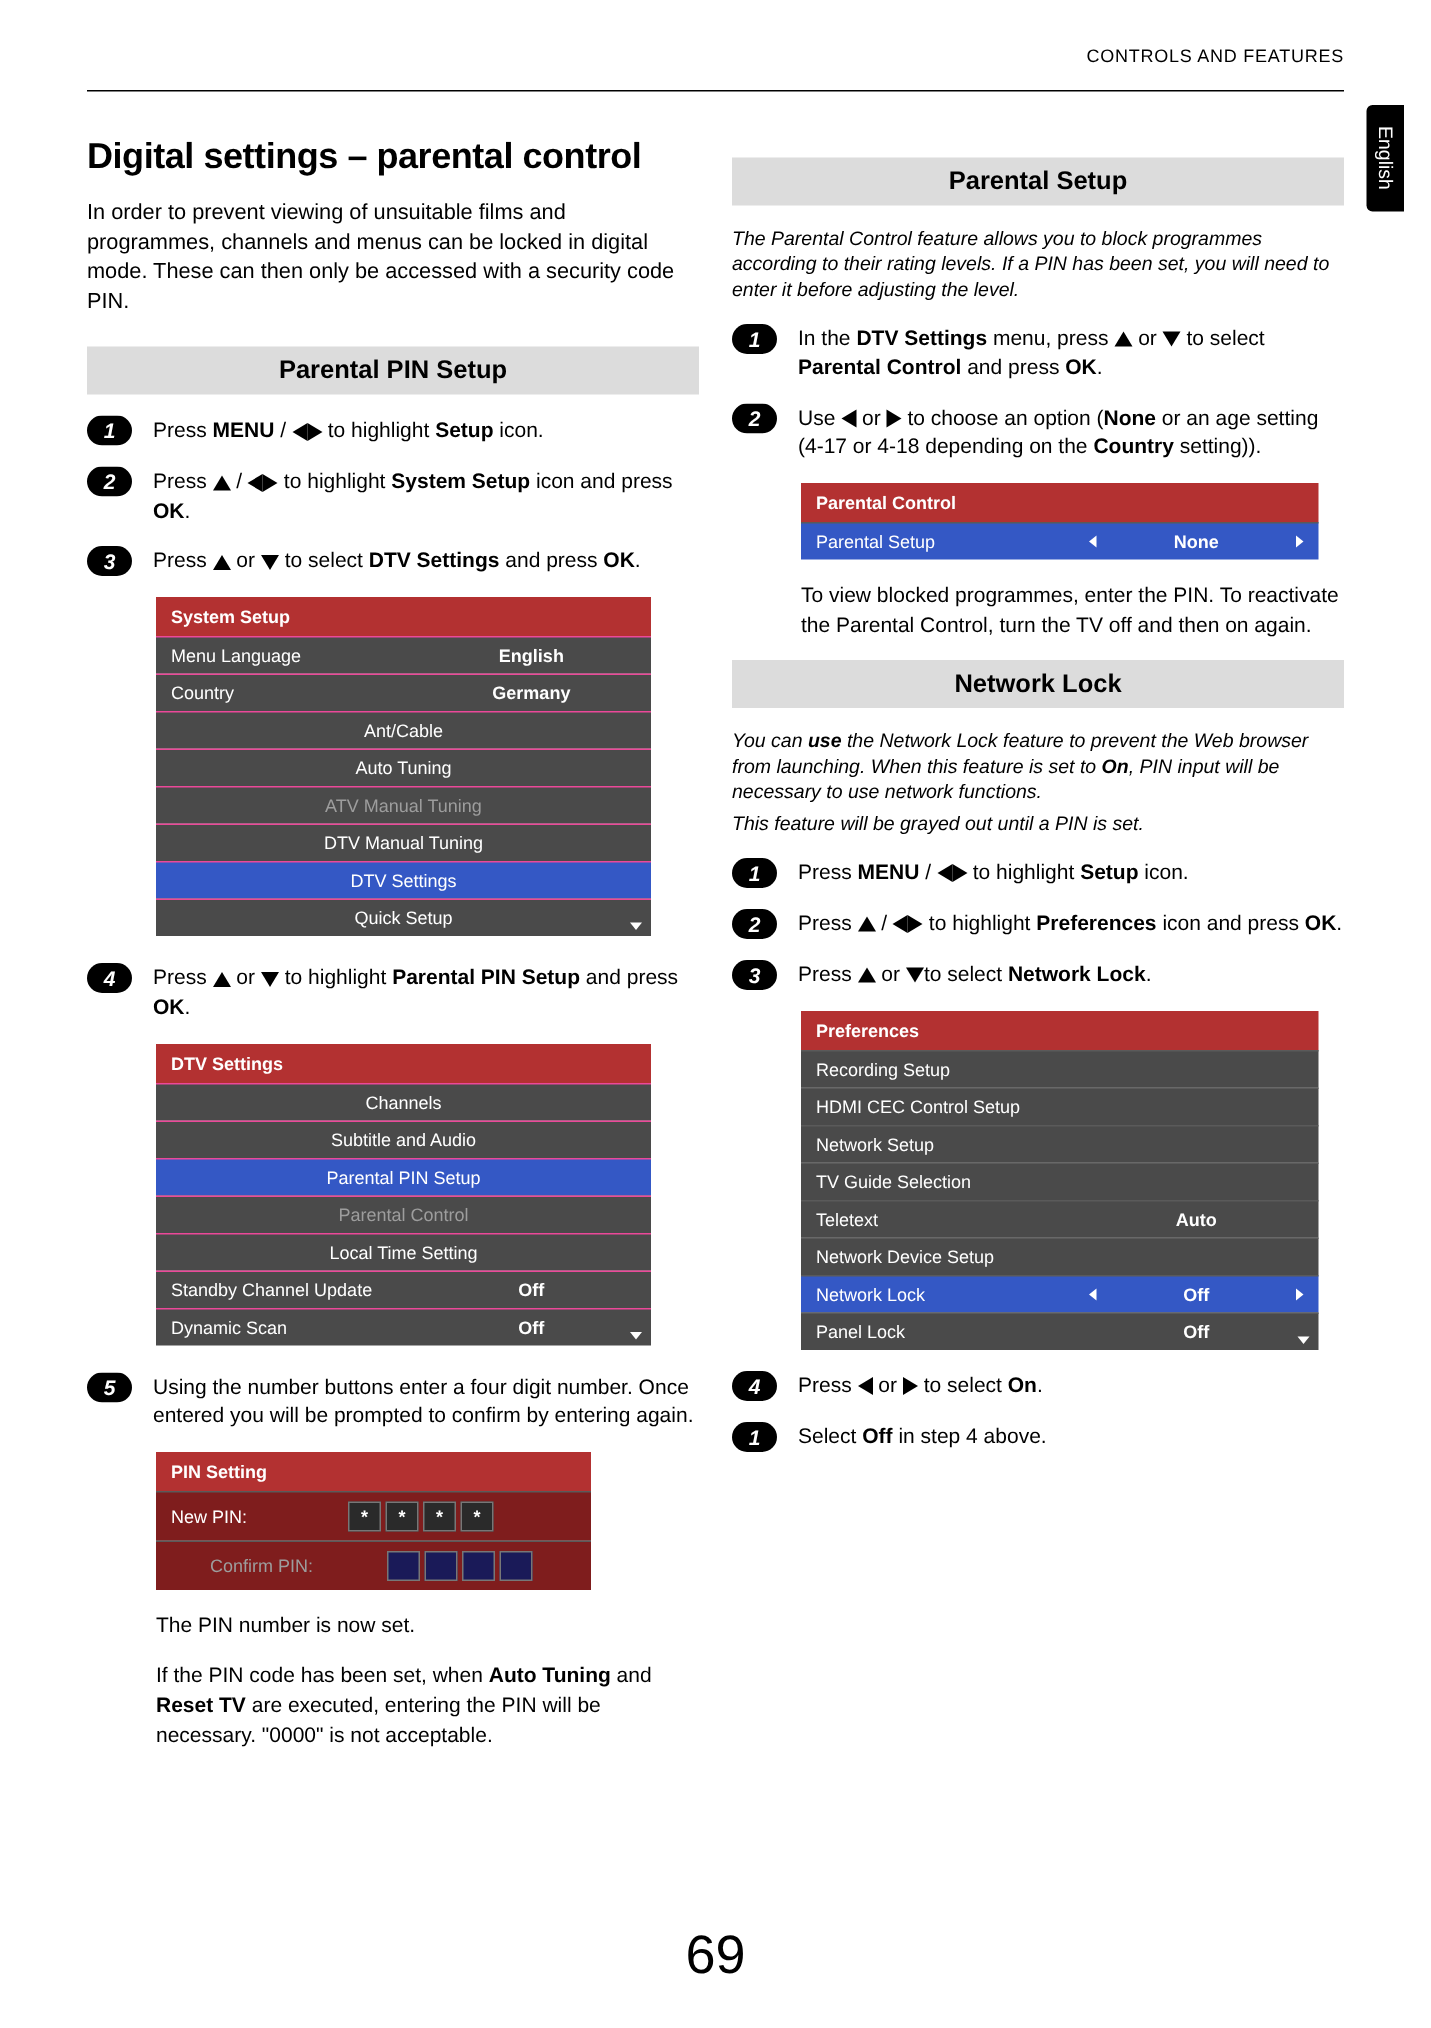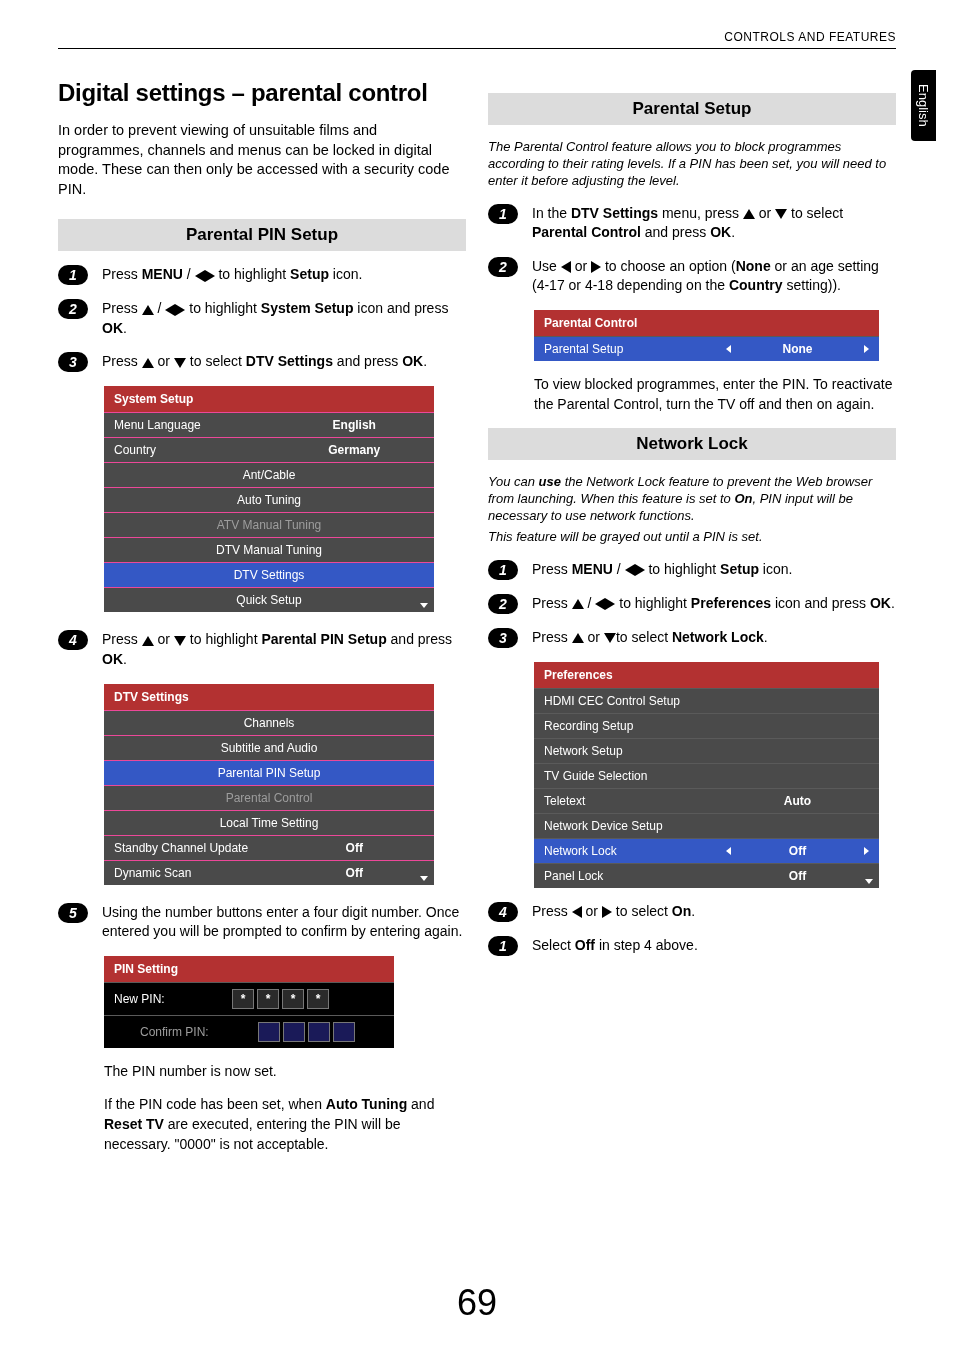--- a/index.html
+++ b/index.html
@@ -13,21 +13,21 @@
   }
   .page-wrap {
     padding: 30px 58px 0 58px;
     position: relative;
   }
   .top-header {
     text-align: right;
     font-size: 12px;
     letter-spacing: 0.5px;
     border-bottom: 1px solid #000;
-    padding-bottom: 4px;
+    padding-bottom: 16px;
     margin-bottom: 30px;
   }
   .side-tab {
     position: absolute;
     right: 18px;
     top: 70px;
     background: #000;
     color: #fff;
     writing-mode: vertical-rl;
     padding: 14px 5px;
@@ -142,21 +142,21 @@
     font-size: 12px;
     color: #fff;
     border-radius: 24px;
   }
   .pin-box .mb-header {
     background: #b33131;
     padding: 6px 10px;
     font-weight: 700;
   }
   .pin-box .pin-row {
-    background: #000000;
+    background: #7f1d1d;
     border-top: 1px solid #5a5a5a;
     padding: 6px 10px;
     display: flex;
     align-items: center;
     gap: 28px;
   }
   .pin-box .pin-row.dim { color: #9d9d9d; padding-left: 36px; }
   .pin-cells { display: flex; gap: 3px; }
   .pin-cell {
     width: 22px; height: 20px;
@@ -452,24 +452,24 @@
             </svg>
         </span>
         <div class="step-body">
           <span>Press </span><span class="arrow up"></span><span> or </span><span class="arrow down"></span><span>to select </span><strong>Network Lock</strong><span>.</span>
         </div>
       </div>
 
       <div class="menu-box-r">
         <div class="mb-header">Preferences</div>
         <div class="mb-row">
+            <span class="mb-label">Recording Setup</span>
+          </div>
+        <div class="mb-row">
             <span class="mb-label">HDMI CEC Control Setup</span>
-          </div>
-        <div class="mb-row">
-            <span class="mb-label">Recording Setup</span>
           </div>
         <div class="mb-row">
             <span class="mb-label">Network Setup</span>
           </div>
         <div class="mb-row">
             <span class="mb-label">TV Guide Selection</span>
           </div>
         <div class="mb-row">
             <span class="mb-label">Teletext</span>
             <span class="mb-val">Auto</span>

